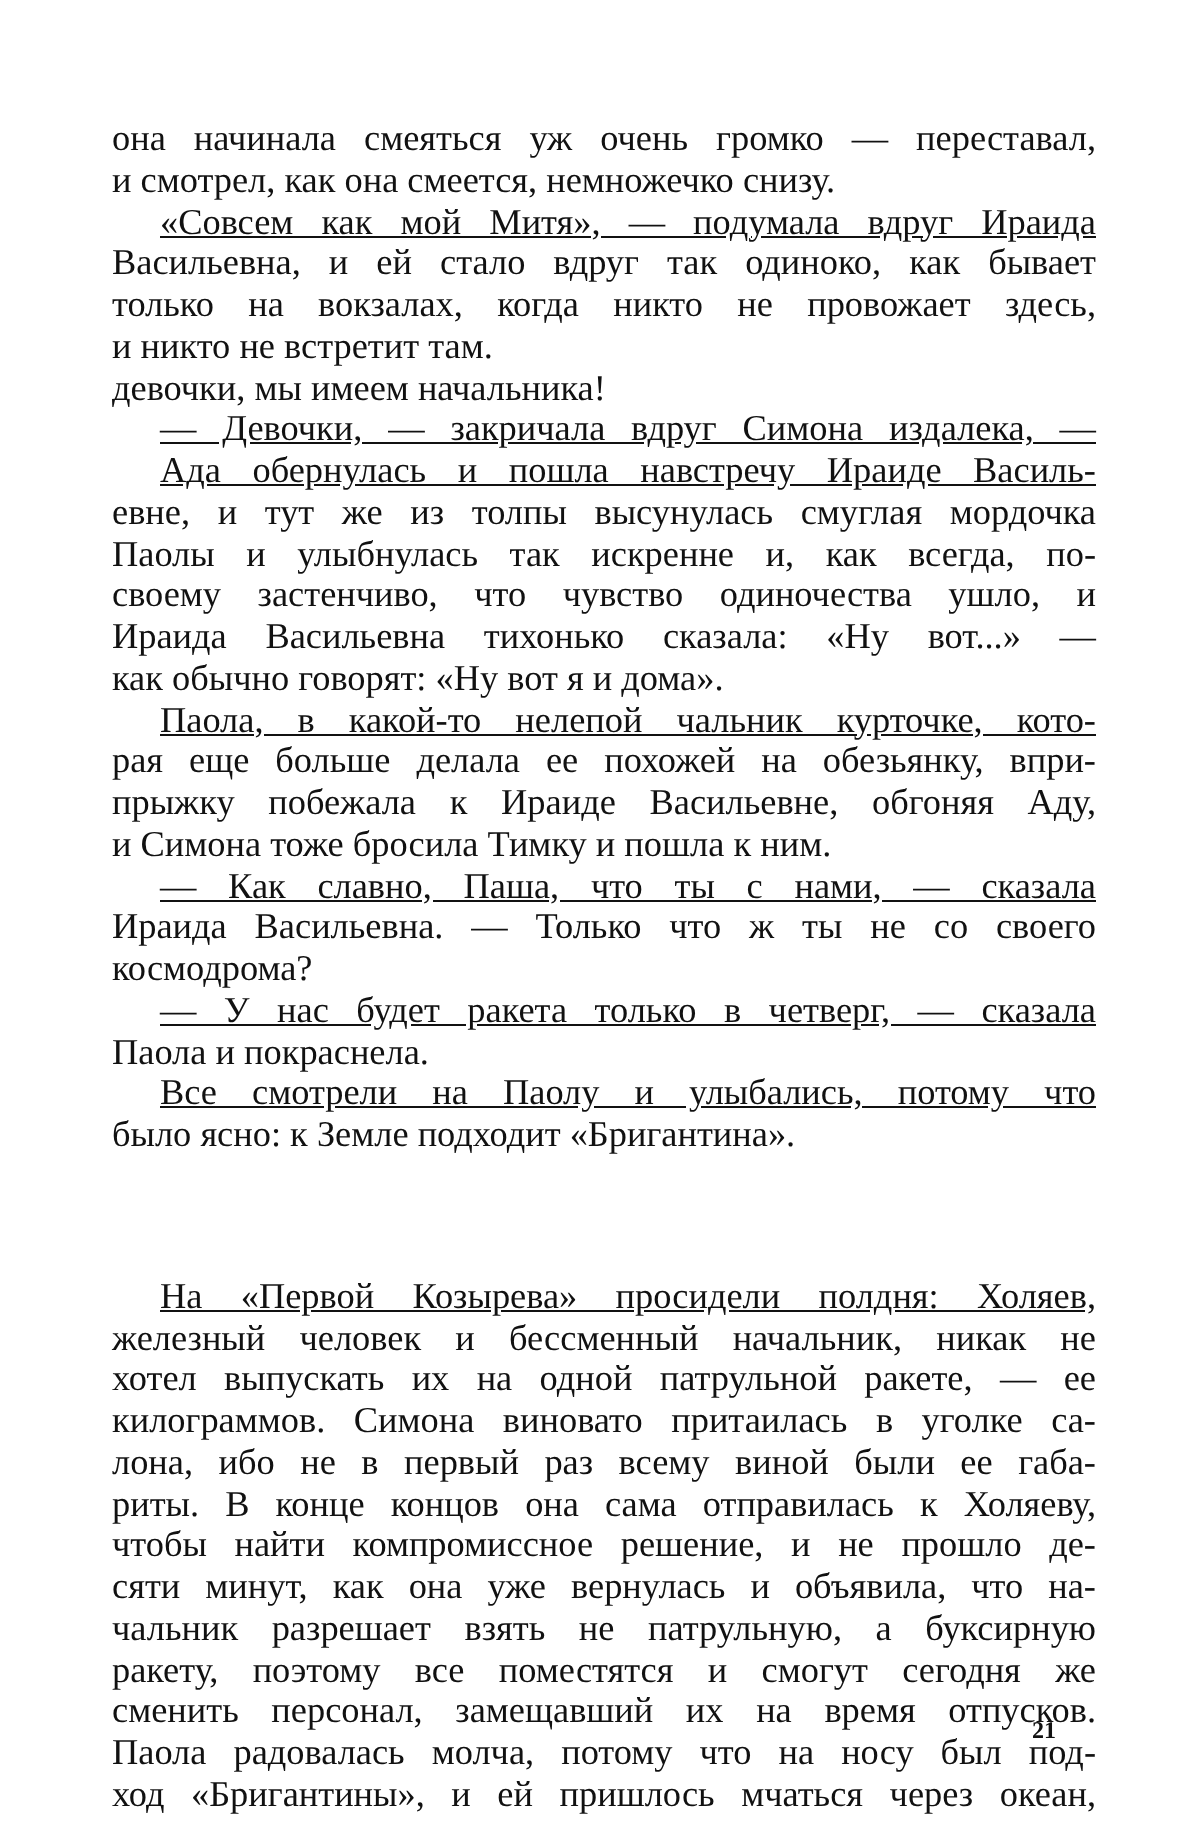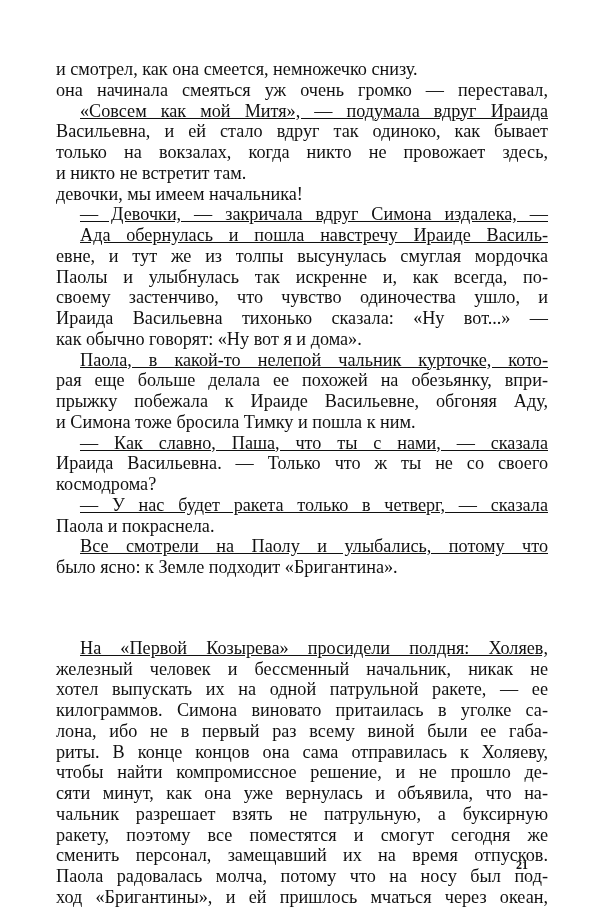--- a/index.html
+++ b/index.html
@@ -12,22 +12,22 @@
   .indent { padding-left: 24px; text-decoration: underline; }
   .gap { height: 60px; }
   .pagenum { position: absolute; left: 0; width: 528px; top: 858px; text-align: right;
     font-family: "Liberation Serif", "DejaVu Serif", serif; font-size: 12px; font-weight: bold; color: #111; }
 </style>
 </head>
 <body>
 
 <div class="page">
   <div id="sec1">
+      <span class="line">она начинала смеяться уж очень громко — переставал,</span>
       <span class="line last">и смотрел, как она смеется, немножечко снизу.</span>
-      <span class="line">она начинала смеяться уж очень громко — переставал,</span>
       <span class="line indent">«Совсем как мой Митя», — подумала вдруг Ираида</span>
       <span class="line">Васильевна, и ей стало вдруг так одиноко, как бывает</span>
       <span class="line">только на вокзалах, когда никто не провожает здесь,</span>
       <span class="line last">и никто не встретит там.</span>
       <span class="line last">девочки, мы имеем начальника!</span>
       <span class="line indent">— Девочки, — закричала вдруг Симона издалека, —</span>
       <span class="line indent">Ада обернулась и пошла навстречу Ираиде Василь-</span>
       <span class="line">евне, и тут же из толпы высунулась смуглая мордочка</span>
       <span class="line">Паолы и улыбнулась так искренне и, как всегда, по-</span>
       <span class="line">своему застенчиво, что чувство одиночества ушло, и</span>

